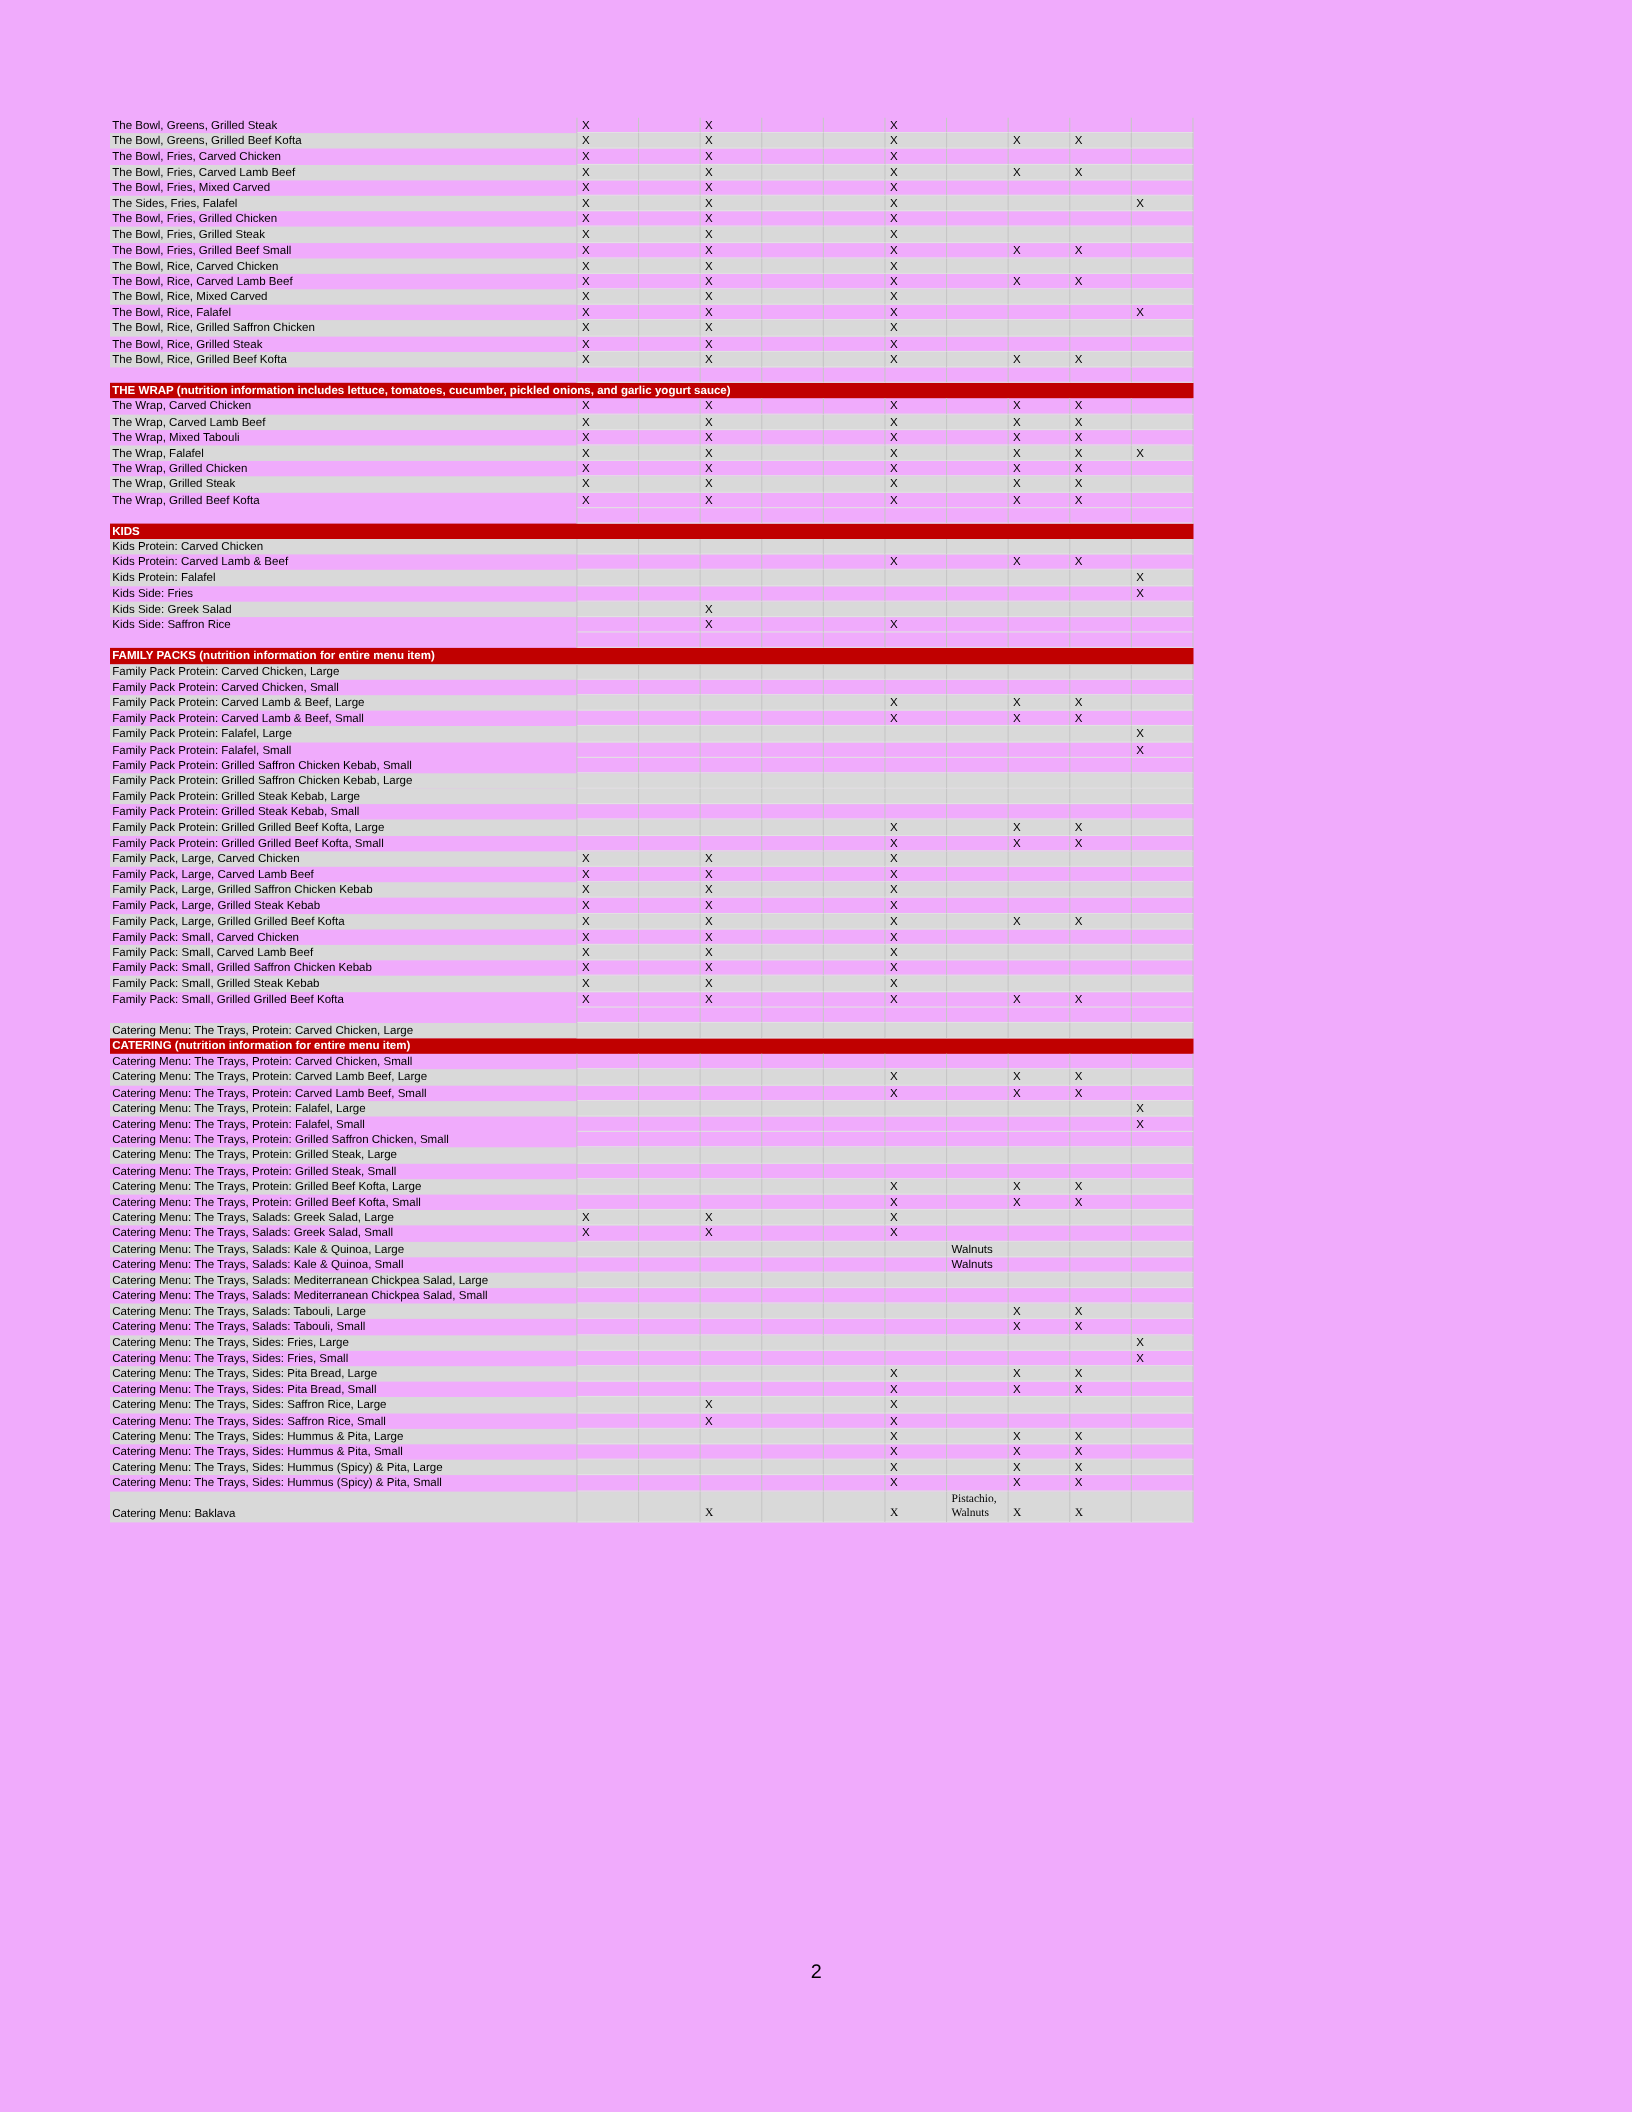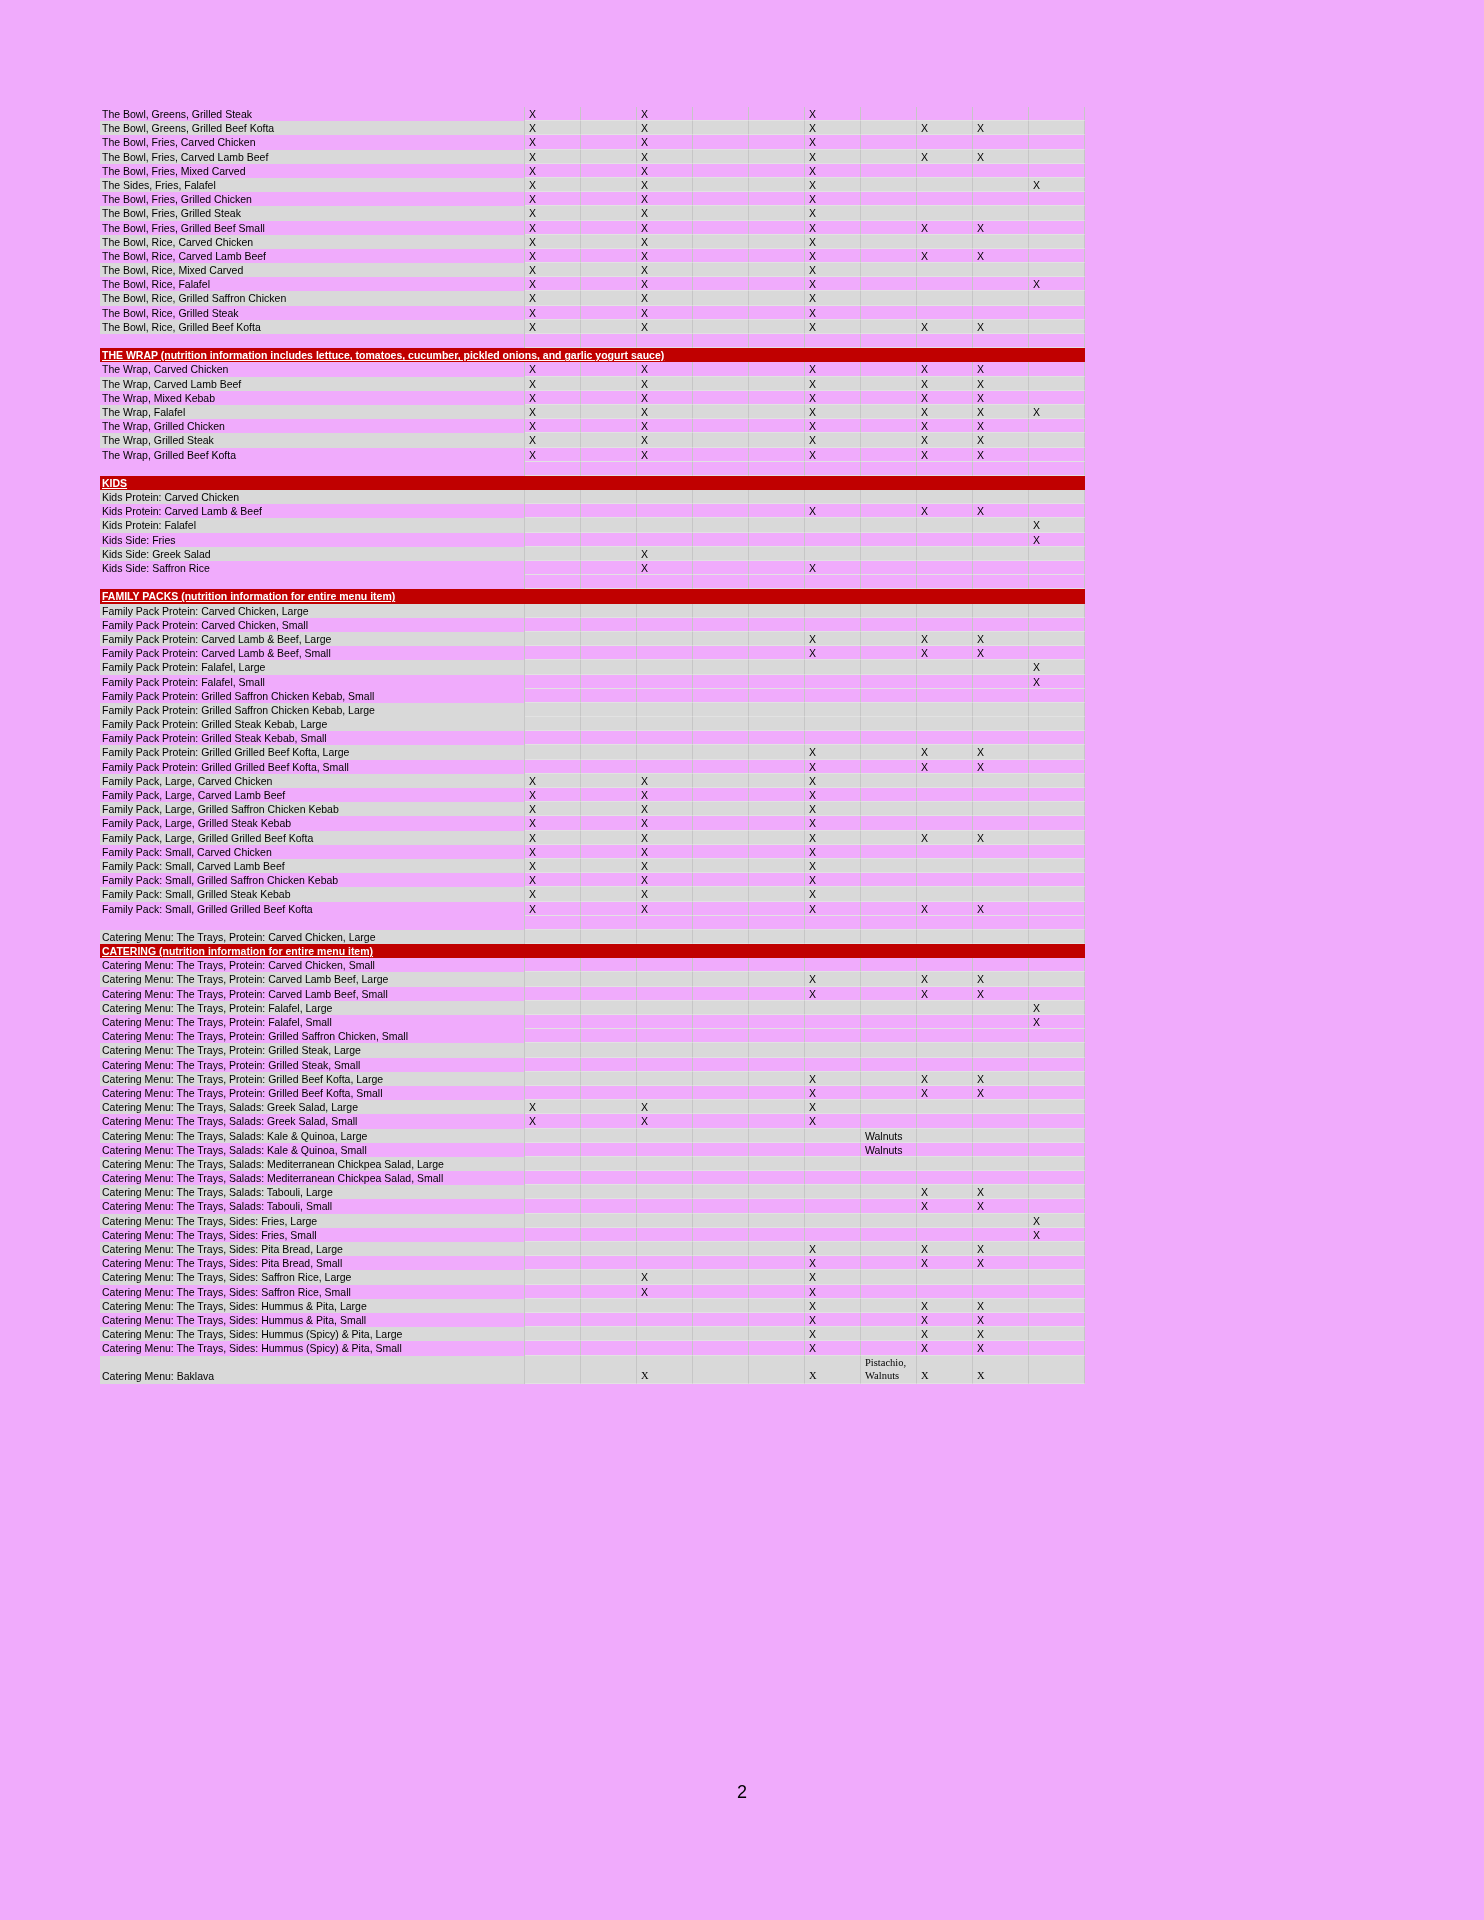--- a/index.html
+++ b/index.html
@@ -70,21 +70,20 @@
   .band-label {
     width: 985px;
     box-sizing: border-box;
     padding-left: 2px;
     color: var(--band-text, #ffffff);
     font-weight: bold;
     font-size: 10.5px;
     line-height: 14.2px;
     white-space: nowrap;
     overflow: hidden;
-    text-decoration: underline;
   }
   .page-number {
     position: absolute;
     left: 0;
     right: 0;
     top: 1782px;
     text-align: center;
     font-size: 18px;
     color: #000;
   }
@@ -338,21 +337,21 @@
         <div class="cell data c3">X</div>
         <div class="cell data c4"></div>
         <div class="cell data c5"></div>
         <div class="cell data c6">X</div>
         <div class="cell data c7"></div>
         <div class="cell data c8">X</div>
         <div class="cell data c9">X</div>
         <div class="cell data c10"></div>
       </div>
       <div class="row item">
-        <div class="cell name">The Wrap, Mixed Kebab</div>
+        <div class="cell name">The Wrap, Mixed Tabouli</div>
         <div class="cell data c1">X</div>
         <div class="cell data c2"></div>
         <div class="cell data c3">X</div>
         <div class="cell data c4"></div>
         <div class="cell data c5"></div>
         <div class="cell data c6">X</div>
         <div class="cell data c7"></div>
         <div class="cell data c8">X</div>
         <div class="cell data c9">X</div>
         <div class="cell data c10"></div>

